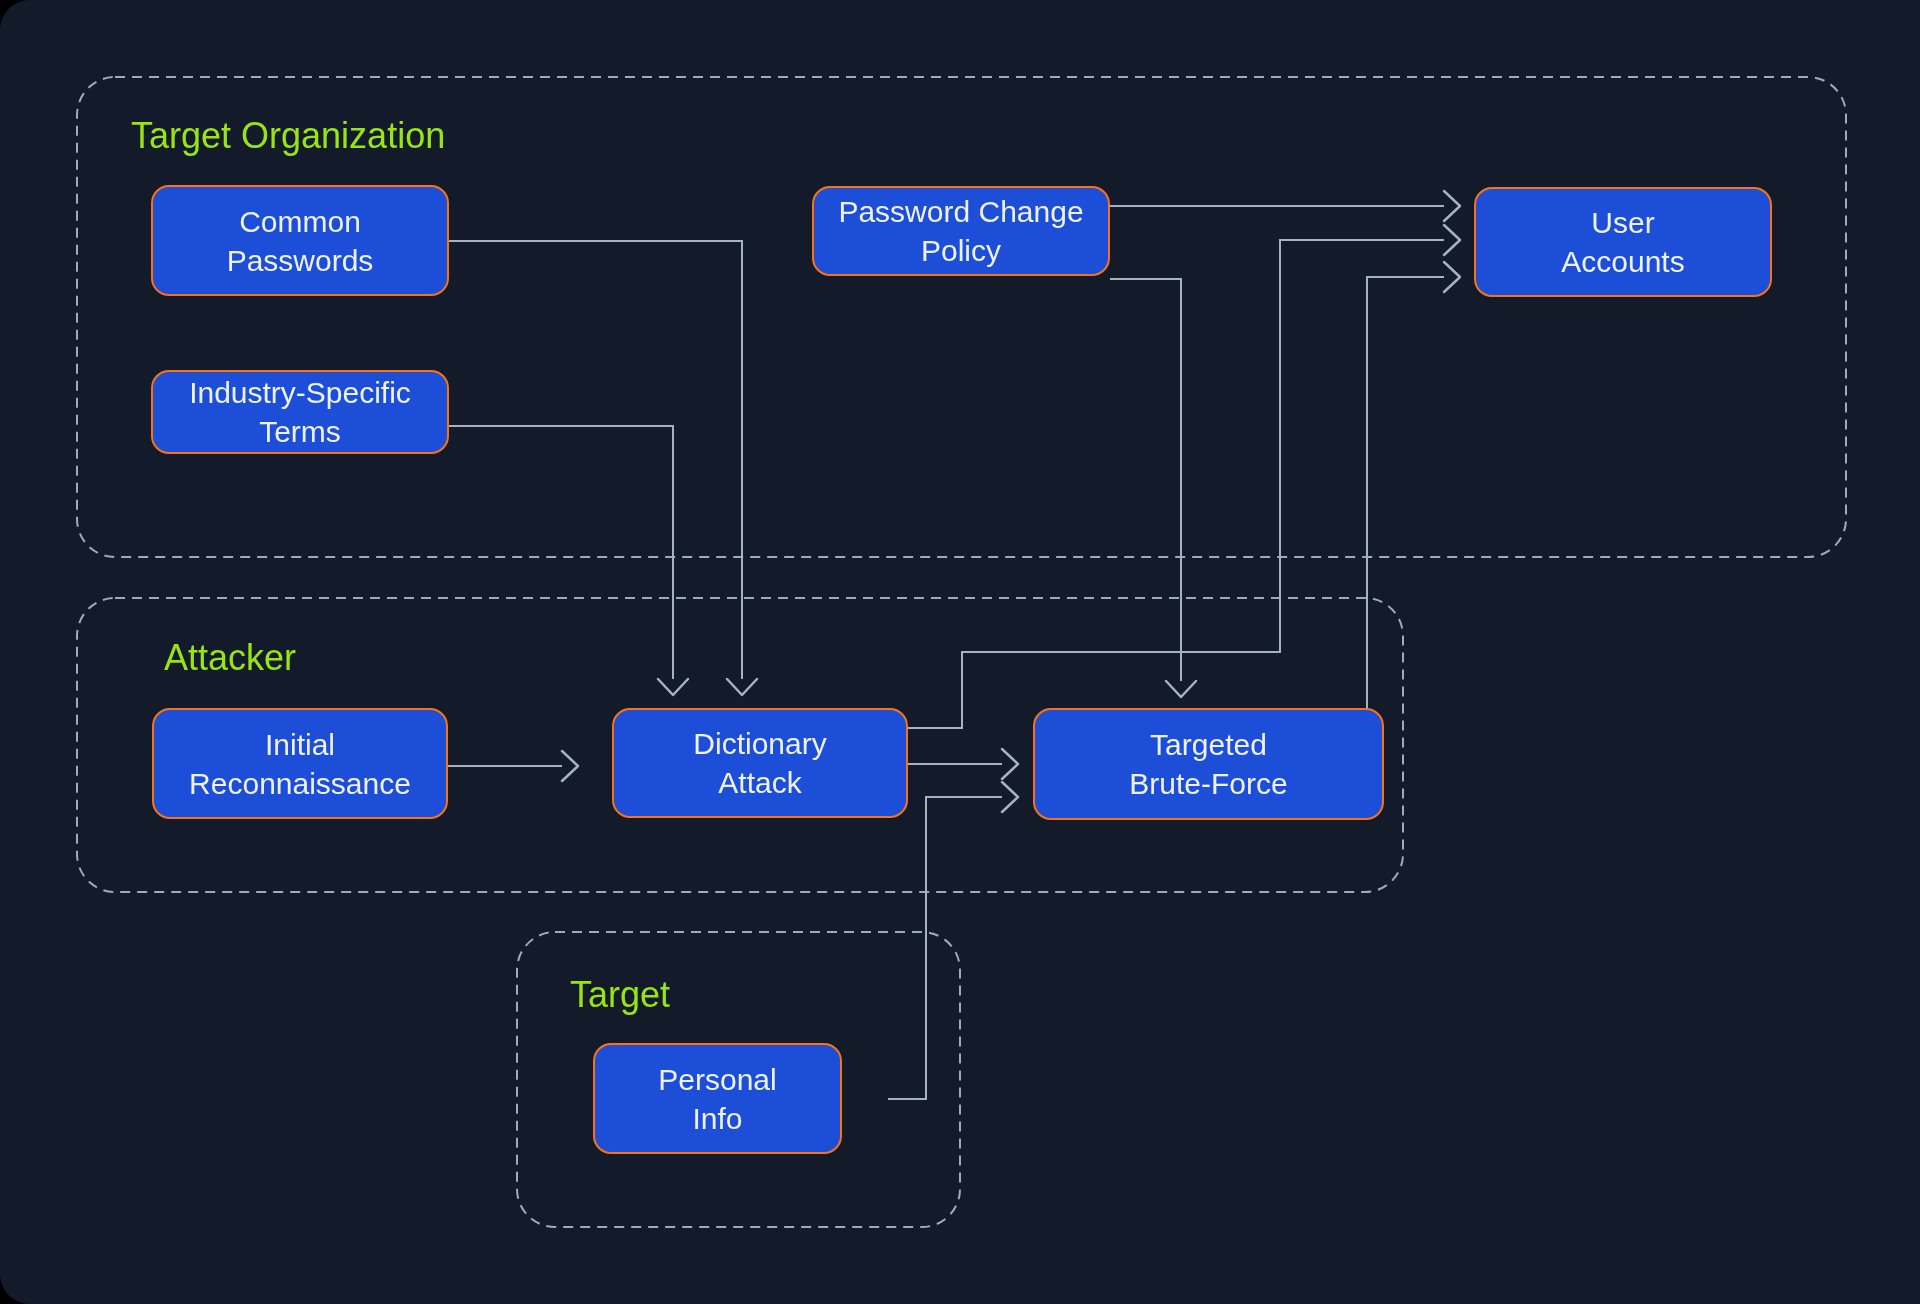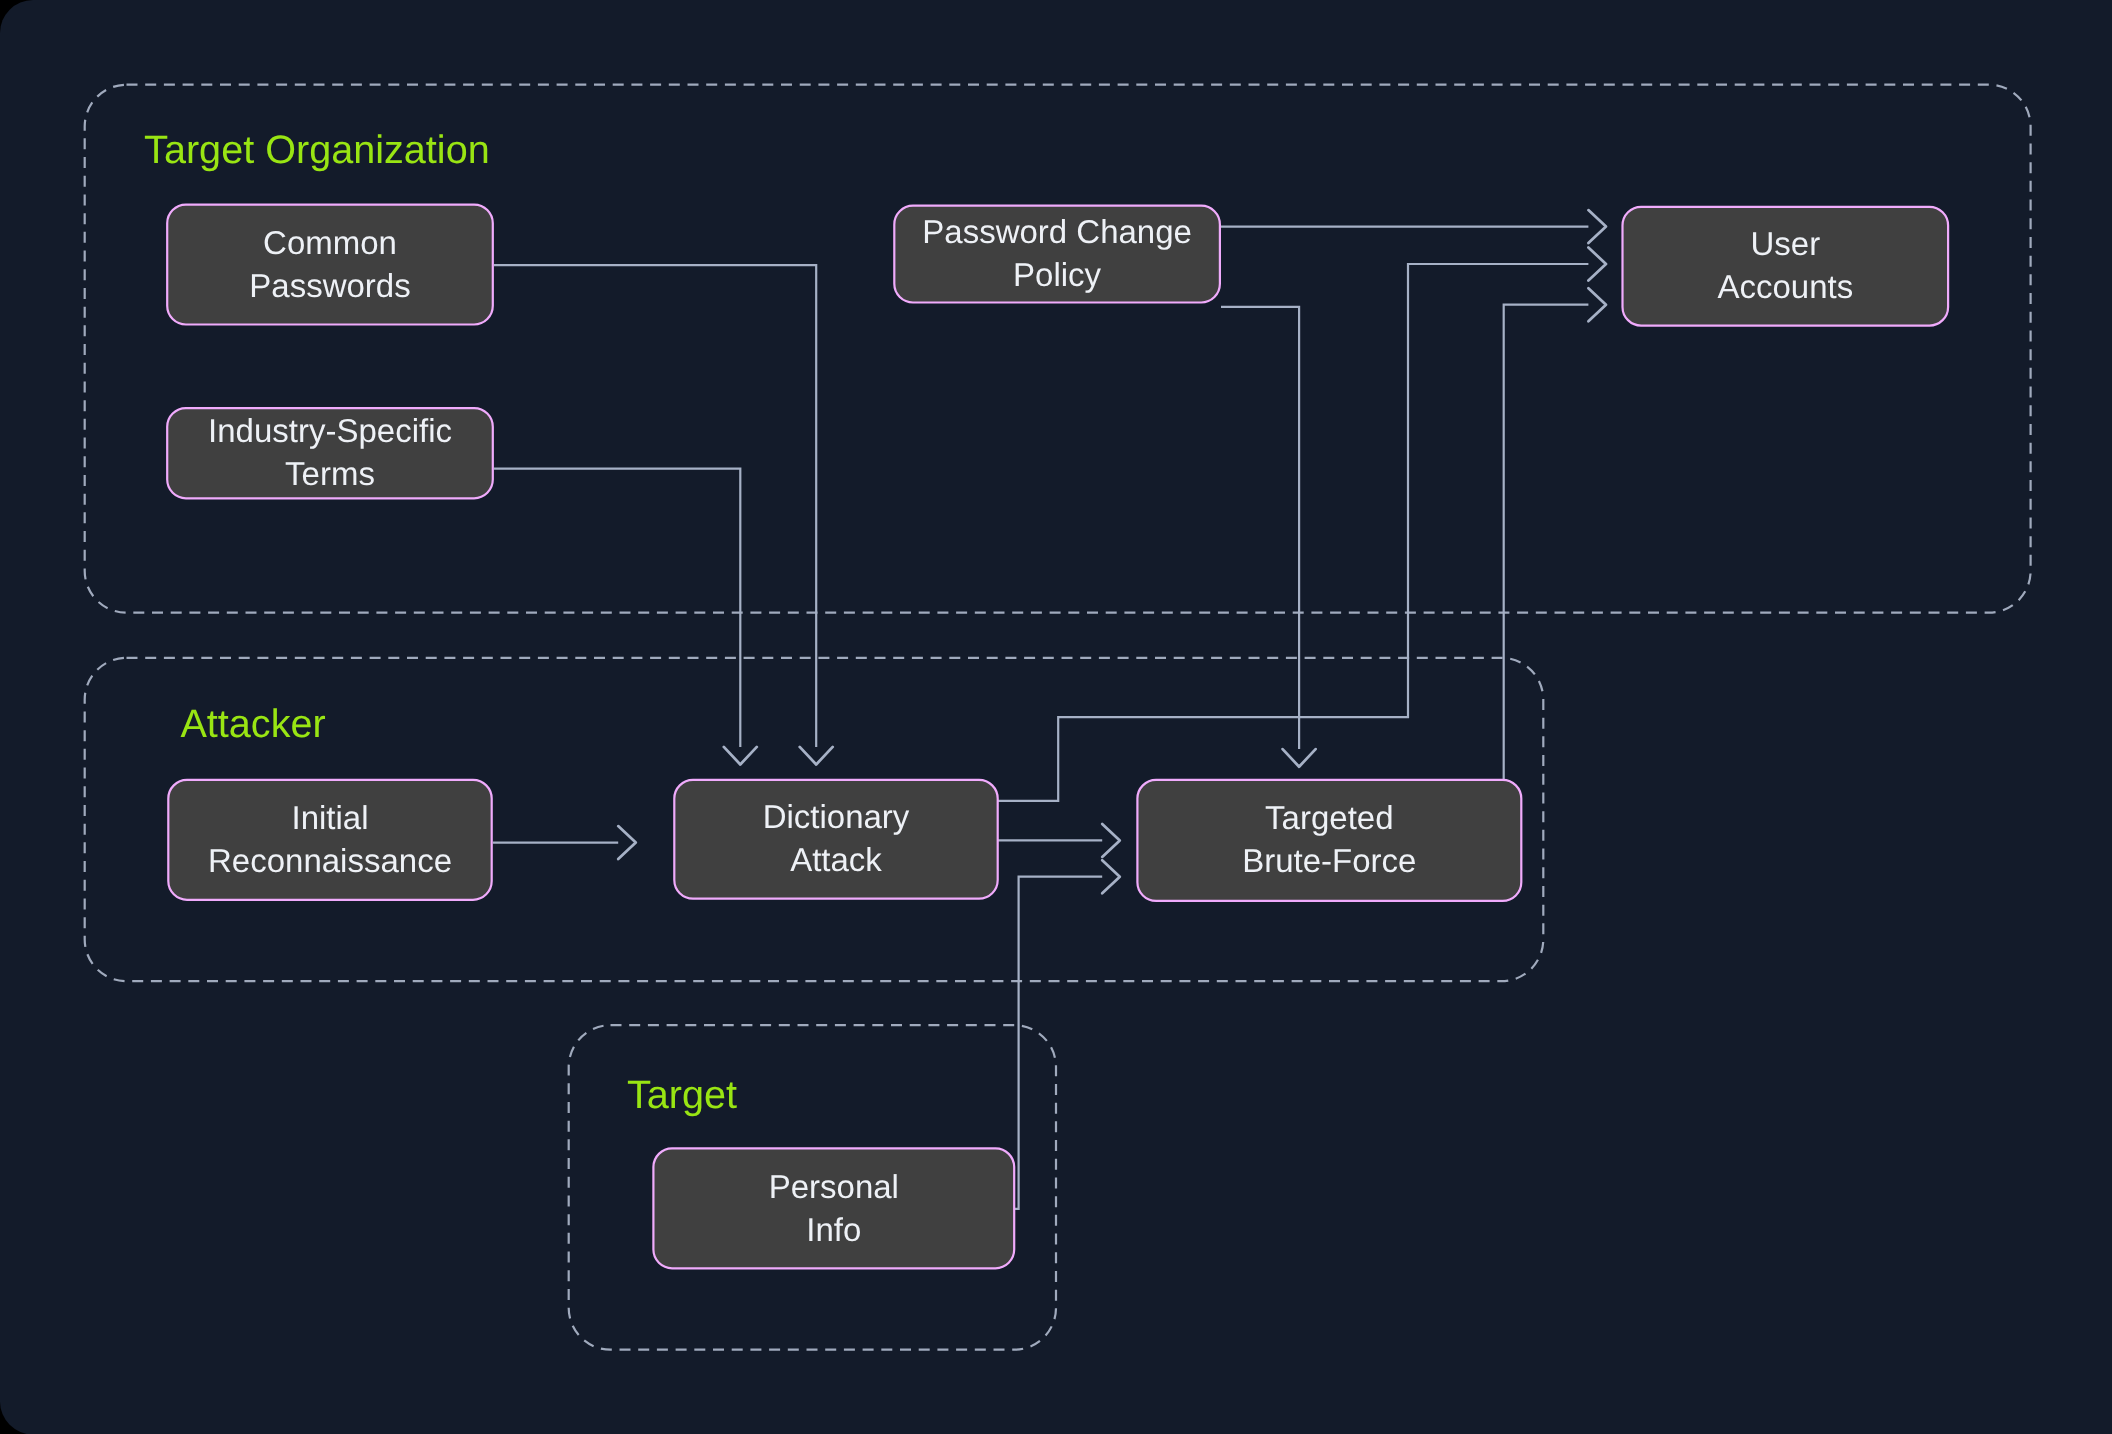--- a/index.html
+++ b/index.html
@@ -5,21 +5,21 @@
   html,body{margin:0;padding:0;background:#000;}
   .stage{position:relative;width:1920px;height:1304px;background:#000;
          font-family:"Liberation Sans",sans-serif;overflow:hidden;padding-left:40px;}
   .canvas{position:absolute;inset:0;background:#131b2a;border-radius:30px;overflow:hidden;}
   svg.wires{position:absolute;left:0;top:0;width:1920px;height:1304px;pointer-events:none;}
   .group-border{fill:none;stroke:#a0aabd;stroke-width:2;stroke-dasharray:10 7;}
   .edge{fill:none;stroke:#a6b1c6;stroke-width:2;}
   .chev{fill:none;stroke:#a6b1c6;stroke-width:2.5;stroke-linecap:round;stroke-linejoin:round;}
   .group-label{position:absolute;color:#99e513;font-size:36px;line-height:36px;
                letter-spacing:0px;white-space:nowrap;}
-  .node{position:absolute;box-sizing:border-box;background:#404040;border:2px solid #f0abfc;
+  .node{position:absolute;box-sizing:border-box;background:#1d4ed8;border:2px solid #f97316;
         border-radius:18px;display:flex;align-items:center;justify-content:center;
         text-align:center;color:#eef1f6;font-size:30px;line-height:39px;white-space:pre-line;}
 </style>
 </head>
 <body>
 
 <div class="stage">
   <div class="canvas">
 
     <svg class="wires" viewBox="0 0 1920 1304">
@@ -67,17 +67,17 @@
     <div class="node" style="left:812px;top:186px;width:298px;height:90px;">Password Change
 Policy</div>
     <div class="node" style="left:1474px;top:187px;width:298px;height:110px;">User
 Accounts</div>
     <div class="node" style="left:152px;top:708px;width:296px;height:111px;">Initial
 Reconnaissance</div>
     <div class="node" style="left:592px;top:708px;width:296px;height:110px;margin-left:20px;">Dictionary
 Attack</div>
     <div class="node" style="left:1033px;top:708px;width:351px;height:112px;">Targeted
 Brute-Force</div>
-    <div class="node" style="left:593px;top:1043px;width:330px;height:111px;">Personal
+    <div class="node" style="left:593px;top:1043px;width:249px;height:111px;">Personal
 Info</div>
 
   </div>
 </div>
 
 </body></html>

